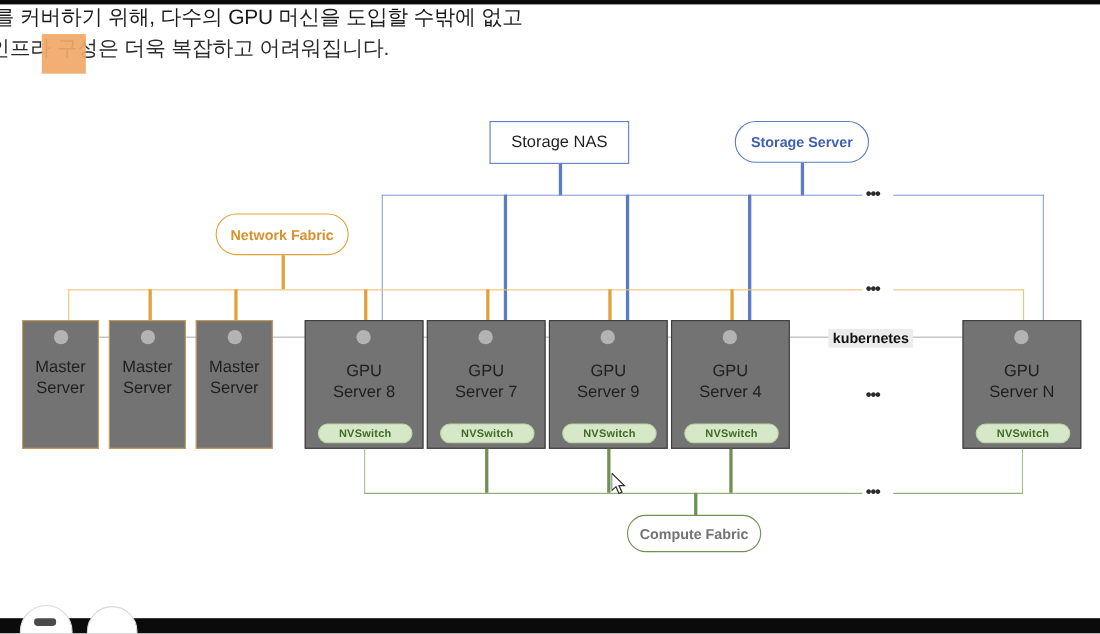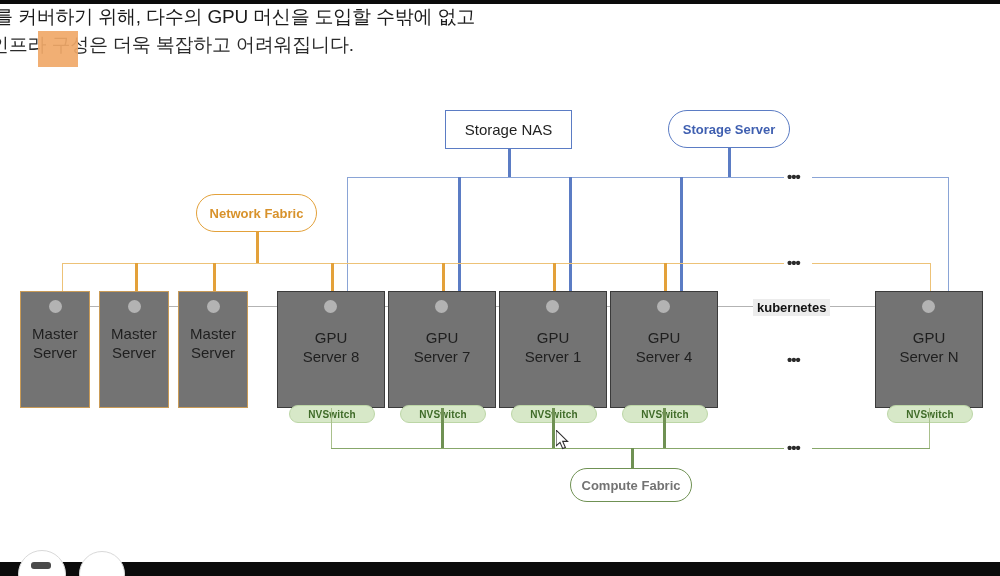--- a/index.html
+++ b/index.html
@@ -61,21 +61,21 @@
     font-size:15px;line-height:19px;color:#1f1f1f;
   }
   .k8s-dot{
     position:absolute;width:13px;height:13px;border-radius:50%;
     background:#b3b3b3;
   }
   .nvswitch{
     position:absolute;box-sizing:border-box;height:18px;border-radius:9px;
     background:#d7e8c8;border:1px solid #bcd6a6;
     display:flex;align-items:center;justify-content:center;
-    font-size:10px;font-weight:bold;color:#3f6b28;letter-spacing:.2px;margin-top:20px;
+    font-size:10px;font-weight:bold;color:#3f6b28;letter-spacing:.2px;
   }
 
   .ellipsis{
     position:absolute;font-size:15px;font-weight:bold;color:#2b2b2b;
     line-height:6px;letter-spacing:-1px;
   }
 
   .k8s-tag{
     position:absolute;background:#ececec;color:#111111;
     font-size:13px;font-weight:bold;padding:1px 4px;white-space:nowrap;
@@ -185,21 +185,21 @@
     <div class="srv-label" style="top:36px;">GPU</div>
     <div class="srv-label" style="top:55px;">Server 7</div>
     <div class="nvswitch" style="left:11px;top:93px;width:86px;">
       <span>NVSwitch</span>
     </div>
   </div>
   <div class="k8s-dot" style="left:435px;top:300px;"></div>
 
   <div class="srv-box" style="left:499px;top:291px;width:108px;height:117px;border:1.5px solid #3b3b3b;">
     <div class="srv-label" style="top:36px;">GPU</div>
-    <div class="srv-label" style="top:55px;">Server 1</div>
+    <div class="srv-label" style="top:55px;">Server 9</div>
     <div class="nvswitch" style="left:11px;top:93px;width:86px;">
       <span>NVSwitch</span>
     </div>
   </div>
   <div class="k8s-dot" style="left:546px;top:300px;"></div>
 
   <div class="srv-box" style="left:610px;top:291px;width:108px;height:117px;border:1.5px solid #3b3b3b;">
     <div class="srv-label" style="top:36px;">GPU</div>
     <div class="srv-label" style="top:55px;">Server 4</div>
     <div class="nvswitch" style="left:11px;top:93px;width:86px;">

